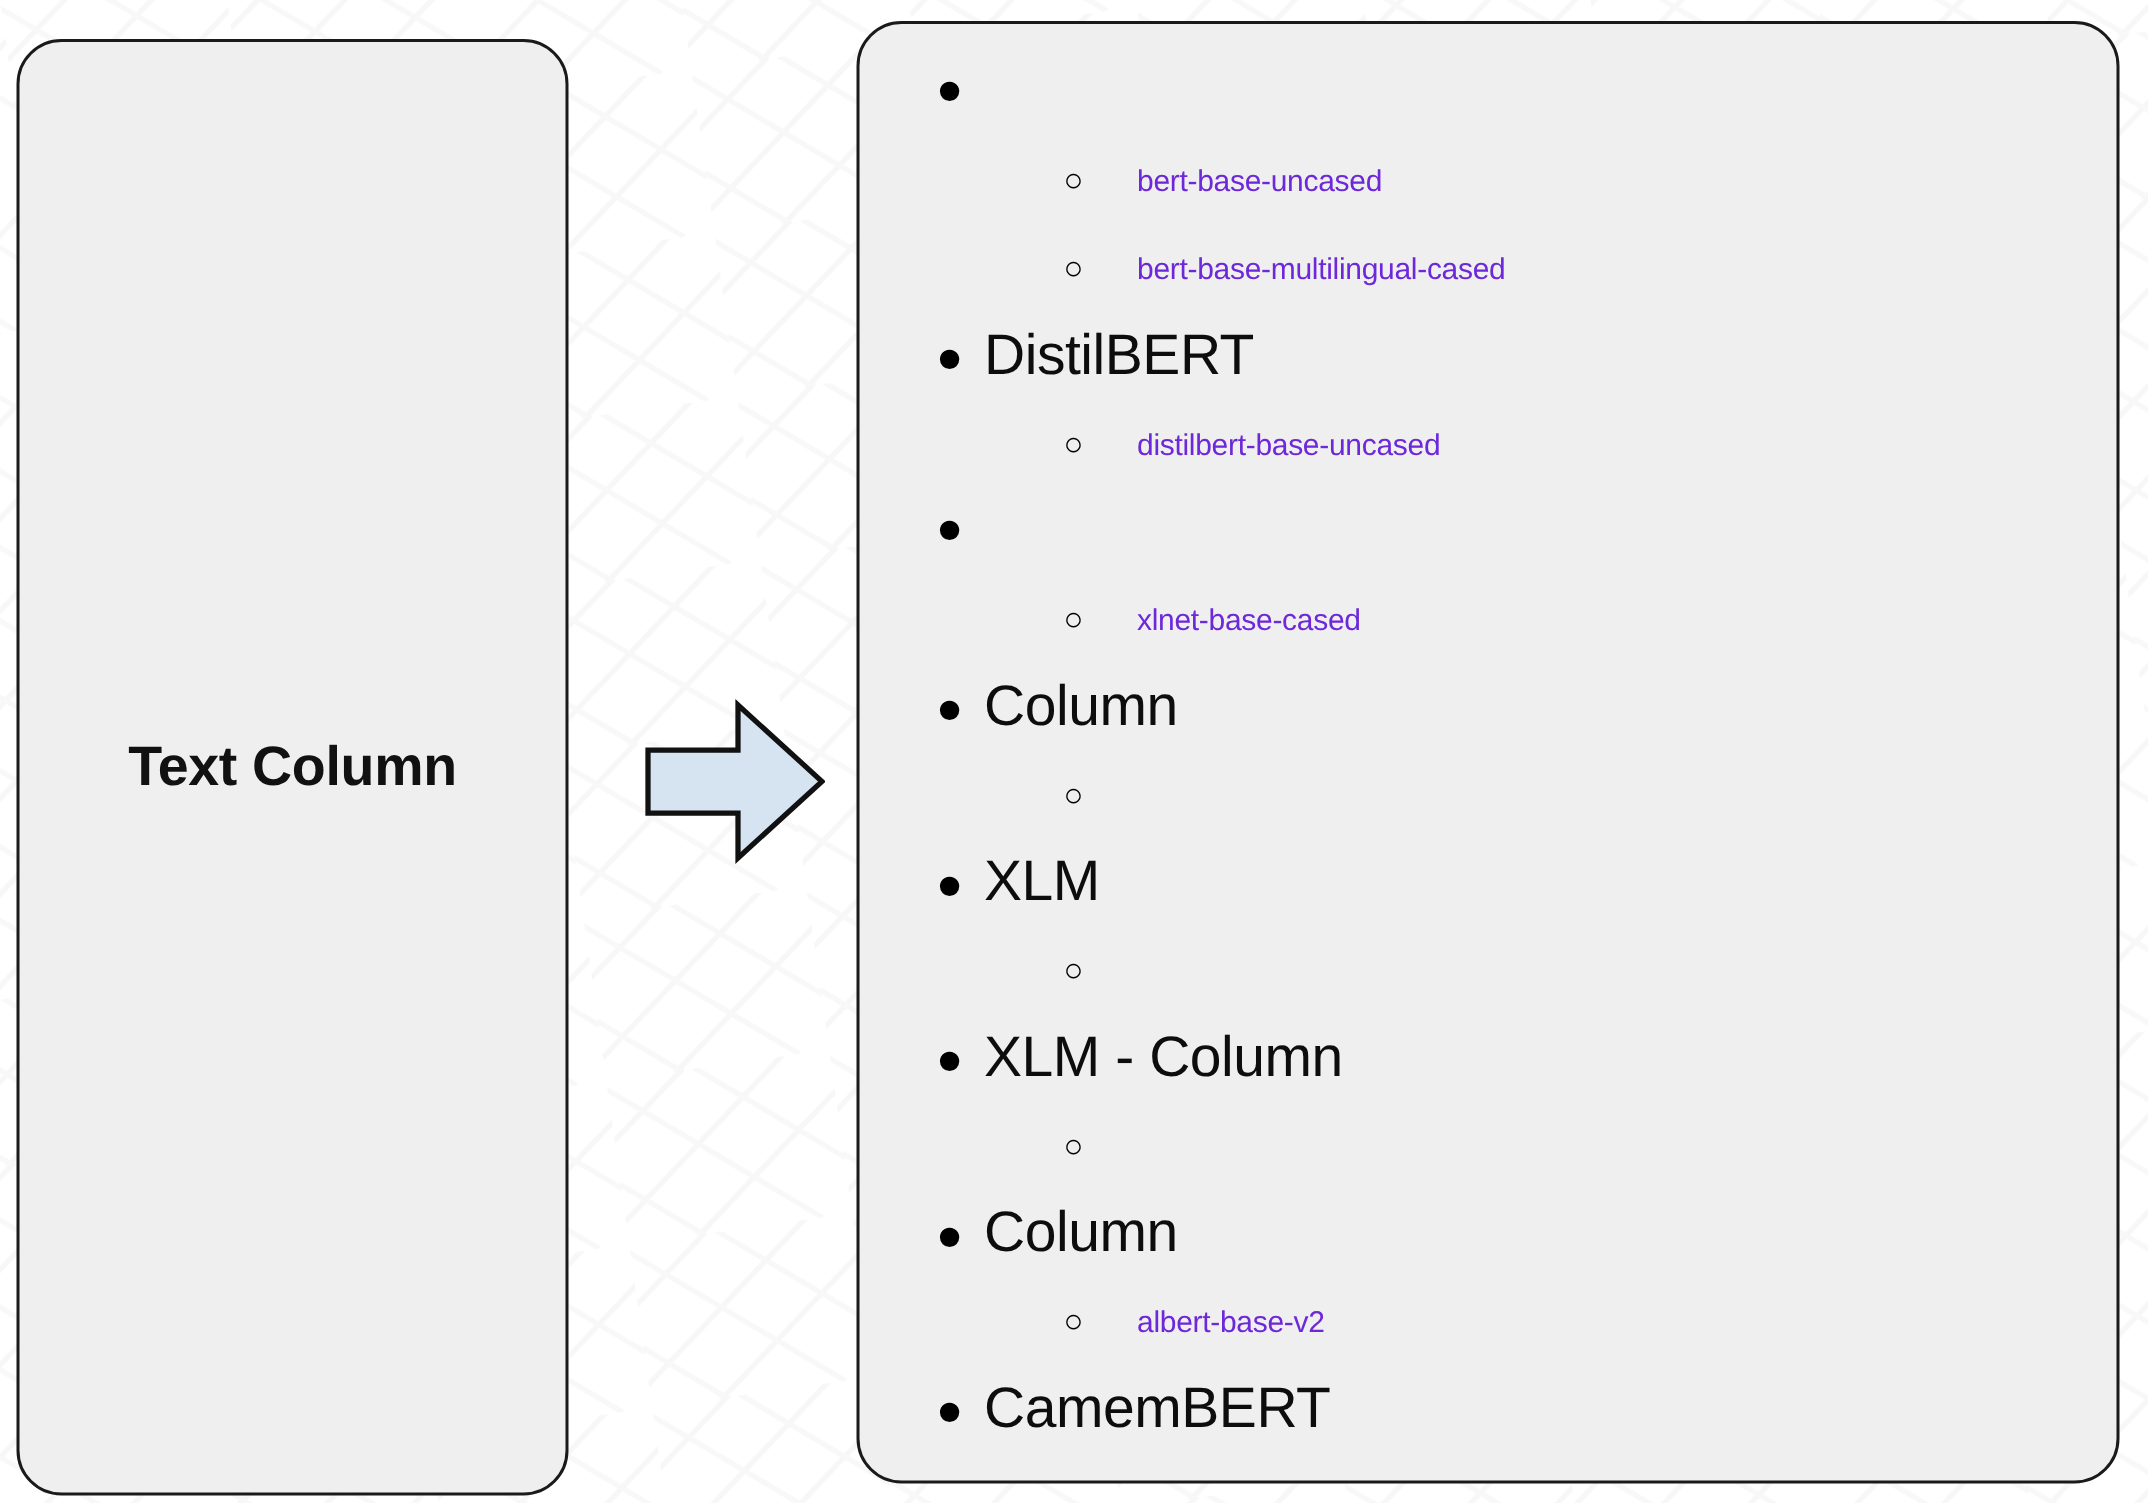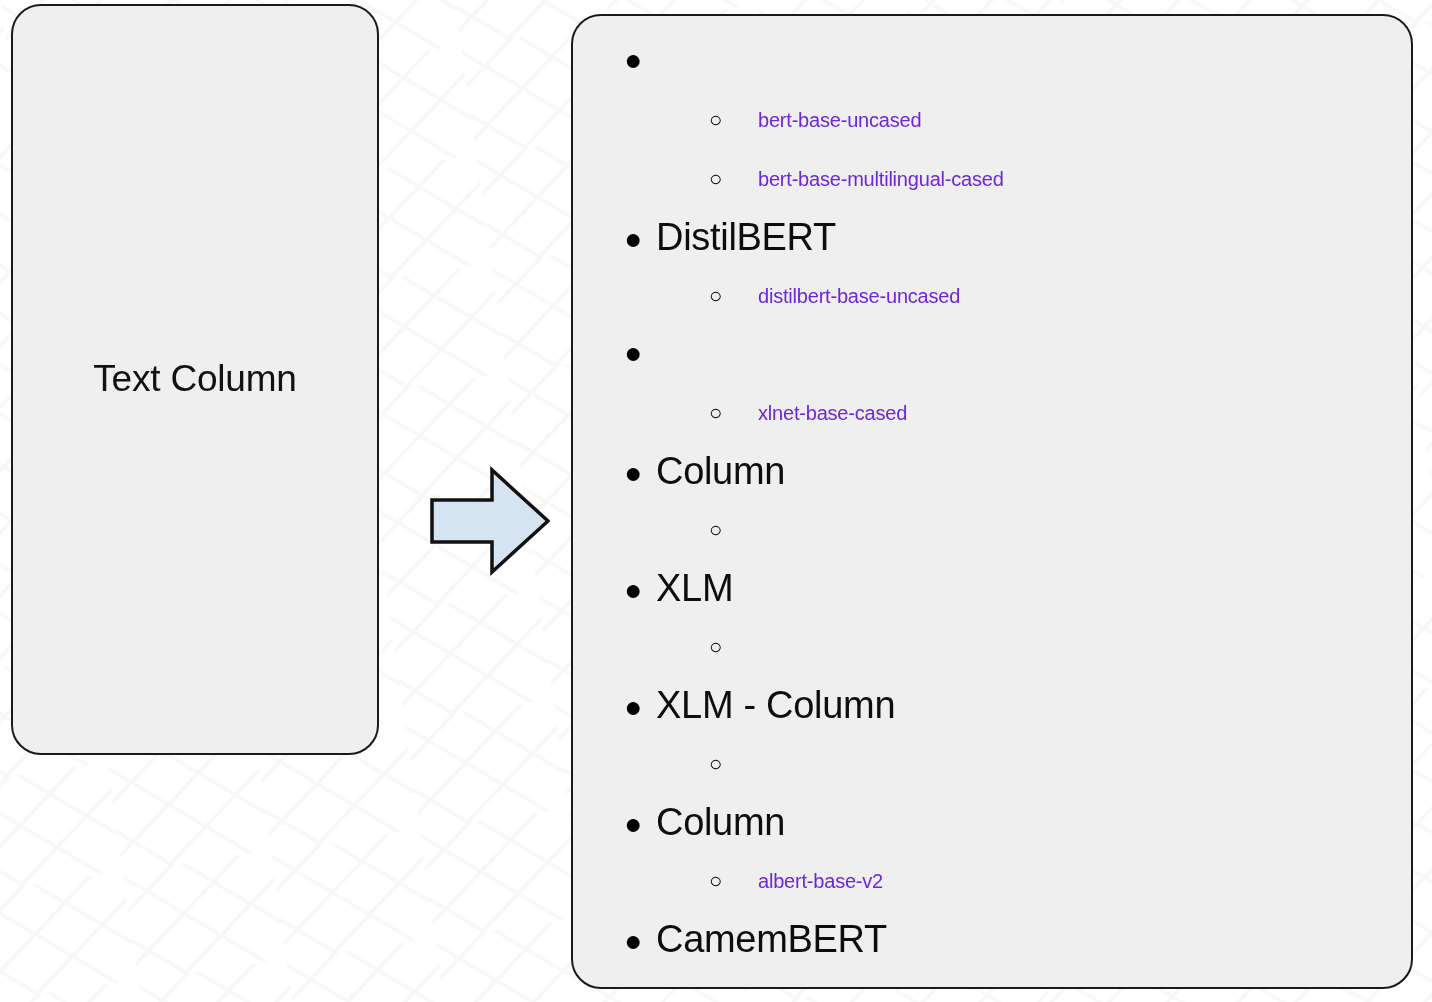--- a/index.html
+++ b/index.html
@@ -34,26 +34,27 @@
     box-sizing: border-box;
     background: #efefef;
     border: 2.5px solid #1a1a1a;
     border-radius: 30px;
     z-index: 2;
   }
 
   
   #source-panel {
     left: 11px;
-    top: 4px;
+    top: 26px;
     width: 368px;
-    height: 751px;
+    height: 971px;
     display: flex;
     align-items: center;
     justify-content: center;
+    font-weight: bold;
   }
   #source-panel-label {
     font-size: 37px;
     line-height: 1.1;
     letter-spacing: -0.2px;
     text-align: center;
     color: #111111;
     white-space: nowrap;
   }
 

